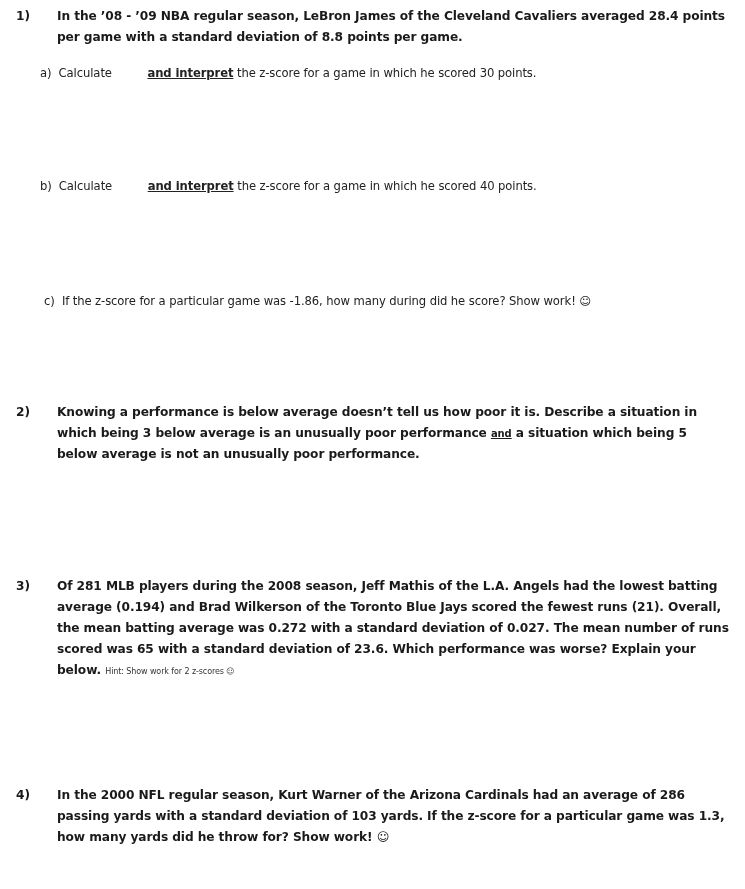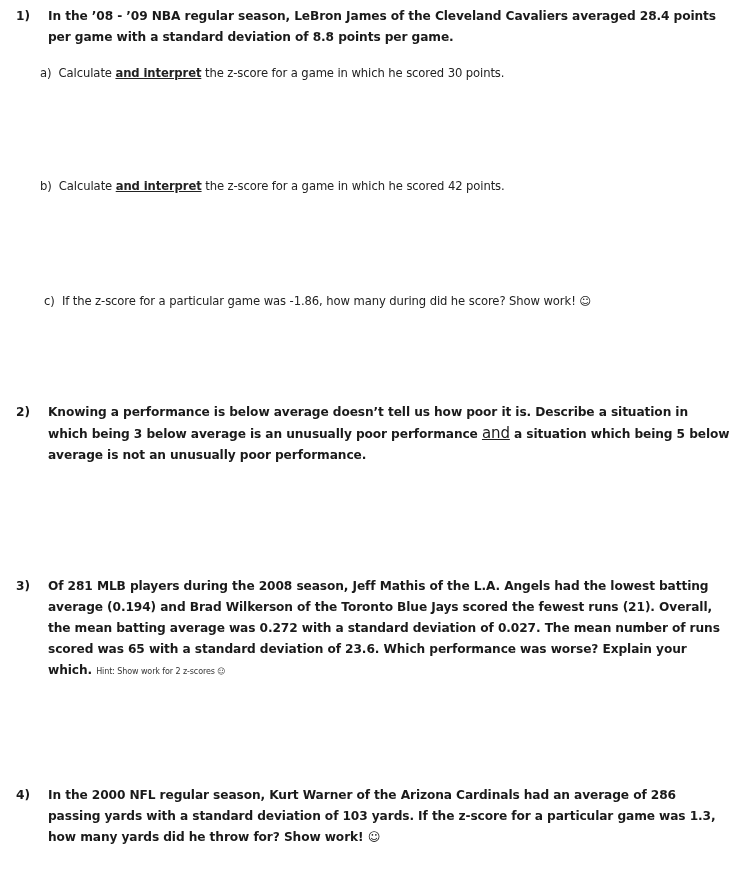--- a/index.html
+++ b/index.html
@@ -1,25 +1,25 @@
 <!DOCTYPE html>
 <html><head>
 <meta charset="utf-8">
 <style>
   html, body { margin: 0; padding: 0; background: #ffffff; }
   body { width: 745px; height: 889px; position: relative; overflow: hidden;
          font-family: "DejaVu Sans", sans-serif; color: #1a1a1a; }
   .q { position: absolute; left: 16px; width: 715px; font-size: 12.2px; font-weight: bold;
        line-height: 21px; letter-spacing: -0.1px; }
   .q .num { position: absolute; left: 0; top: 0; }
-  .q .body { margin-left: 32px; display: block; }
+  .q .body { margin-left: 41px; display: block; }
   .sub { position: absolute; font-size: 11.6px; font-weight: normal; color: #222; line-height: 18px;
          letter-spacing: -0.1px; }
-  .sub .em { font-weight: bold; text-decoration: underline; }
-  .and-big { font-size: 15px; font-weight: normal; text-decoration: underline; }
+  .sub .em { font-weight: bold; text-decoration: underline; margin-left: 32px; }
+  .and-big { font-size: 10px; font-weight: bold; text-decoration: underline; }
   .hint { font-size: 8px; font-weight: normal; color: #333; text-align: center; }
 </style>
 </head>
 <body>
 
 <div class="q" style="top:6px;">
   <span class="num">1)</span>
   <span class="body">In the ’08 - ’09 NBA regular season, LeBron James of the Cleveland Cavaliers averaged 28.4 points per game with a standard deviation of 8.8 points per game.</span>
 </div>
 
@@ -27,42 +27,42 @@
   <span>a)</span>&nbsp;
   <span>Calculate</span>
   <span class="em">and interpret</span>
   <span>the z-score for a game in which he scored 30 points.</span>
 </div>
 
 <div class="sub" style="left:40px; top:177px;">
   <span>b)</span>&nbsp;
   <span>Calculate</span>
   <span class="em">and interpret</span>
-  <span>the z-score for a game in which he scored 42 points.</span>
+  <span>the z-score for a game in which he scored 40 points.</span>
 </div>
 
 <div class="sub" style="left:44px; top:292px;">
   <span>c)</span>&nbsp;
   <span>If the z-score for a particular game was -1.86, how many during did he score?  Show work! ☺</span>
 </div>
 
 <div class="q" style="top:402px;">
   <span class="num">2)</span>
   <span class="body">
     <span>Knowing a performance is below average doesn’t tell us how poor it is.  Describe a situation in which being 3 below average is an unusually poor performance</span>
     <span class="and-big">and</span>
     <span>a situation which being 5 below average is not an unusually poor performance.</span>
   </span>
 </div>
 
 <div class="q" style="top:576px;">
   <span class="num">3)</span>
   <span class="body">
     <span>Of 281 MLB players during the 2008 season, Jeff Mathis of the L.A. Angels had the lowest batting average (0.194) and Brad Wilkerson of the Toronto Blue Jays scored the fewest runs (21).  Overall, the mean batting average was 0.272 with a standard deviation of 0.027.  The mean number of runs scored was 65 with a standard deviation of 23.6.  Which performance was worse?  Explain your</span>
-    <span>which.</span>
+    <span>below.</span>
     <span class="hint">Hint: Show work for 2 z-scores ☺</span>
   </span>
 </div>
 
 <div class="q" style="top:785px;">
   <span class="num">4)</span>
   <span class="body">In the 2000 NFL regular season, Kurt Warner of the Arizona Cardinals had an average of 286 passing yards with a standard deviation of 103 yards.  If the z-score for a particular game was 1.3, how many yards did he throw for?  Show work! ☺</span>
 </div>
 
 </body></html>

